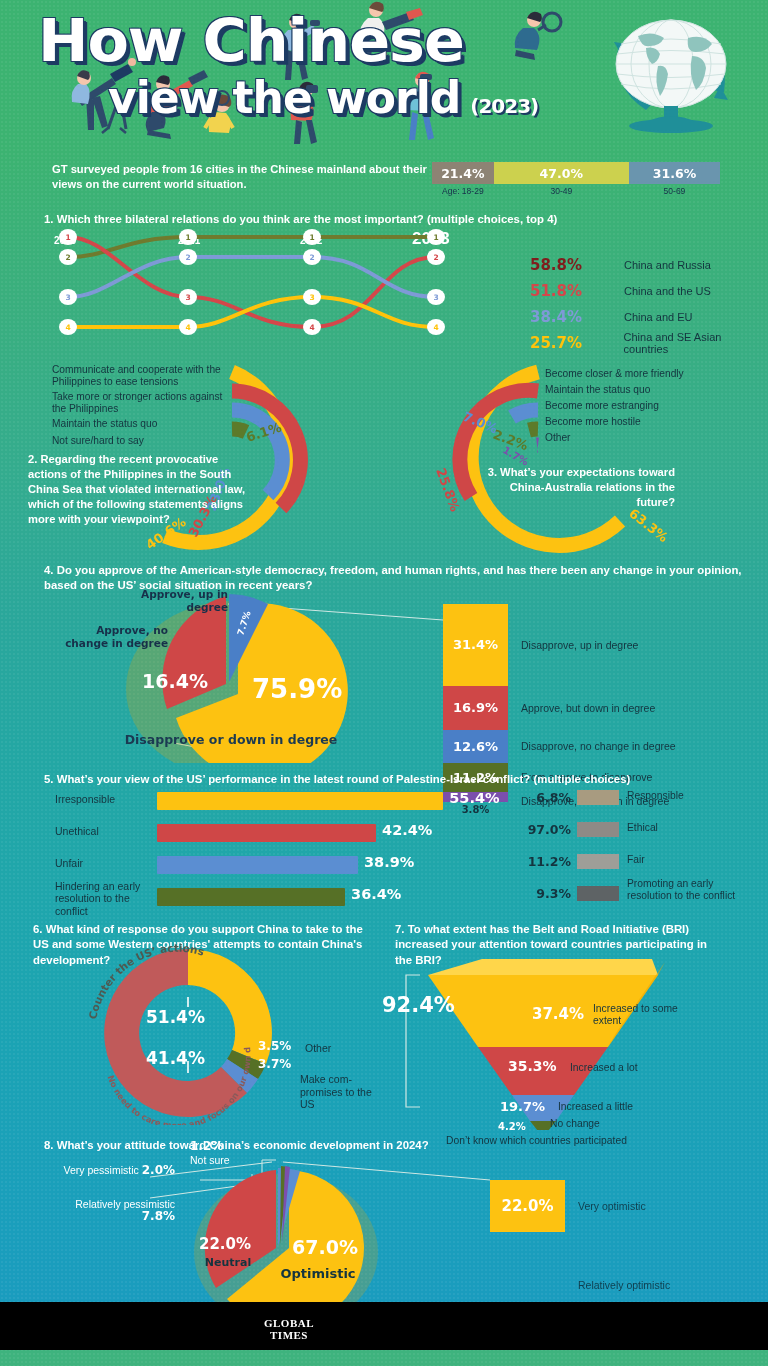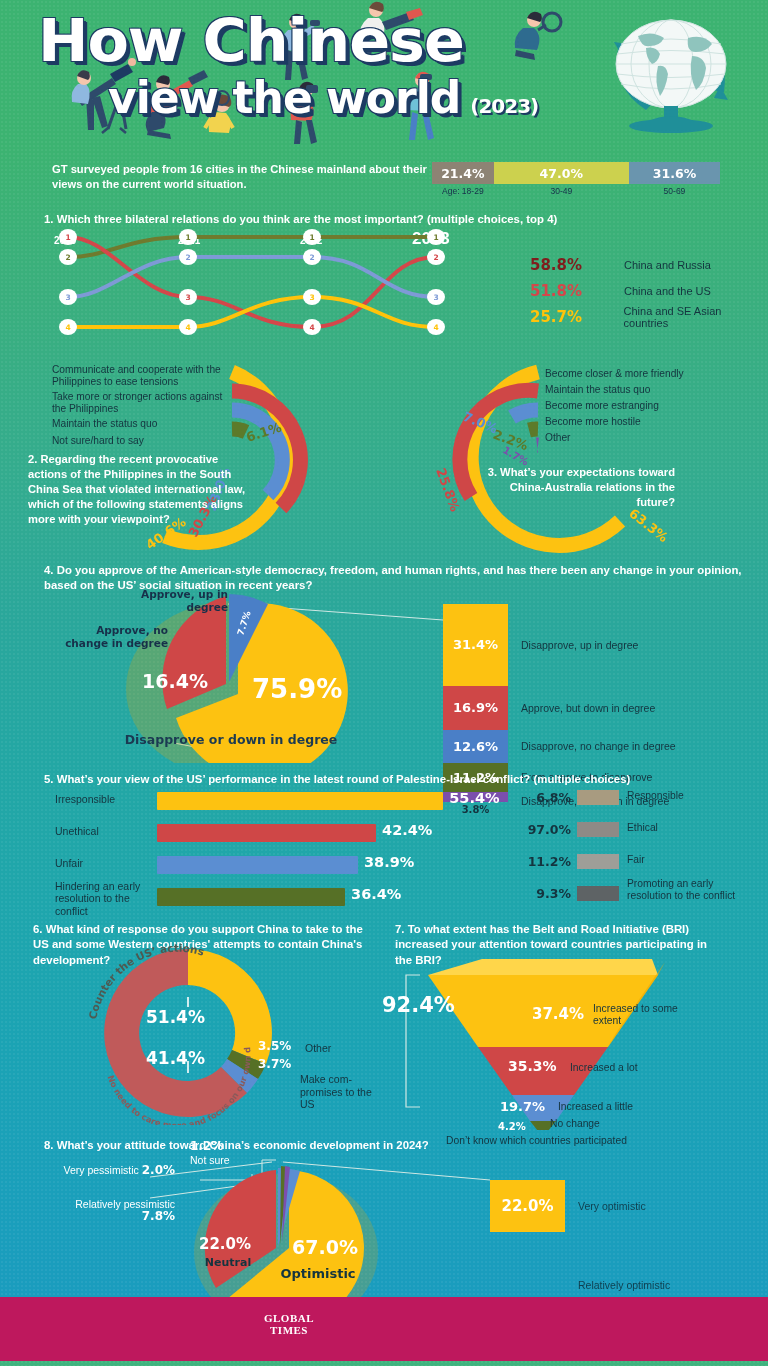--- a/index.html
+++ b/index.html
@@ -122,22 +122,22 @@
   
   .q8blk { position:absolute; left:0; top:1132px; width:768px; height:200px; }
   .q8lab { position:absolute; color:#ffffff; font-size:10.5px; line-height:1.15; text-align:right; }
   .q8lab b { font-family:"DejaVu Sans", sans-serif; font-size:12px; }
   .q8bar { position:absolute; left:490px; top:48px; width:75px; }
   .q8bar .seg { display:flex; align-items:center; justify-content:center;
                 font-family:"DejaVu Sans", sans-serif; font-weight:900; font-size:15px; }
   .q8leg { position:absolute; left:578px; font-size:10.5px; color:#103f4f;text-align:right; }
 
   
-  .footer { position:absolute; left:0; bottom:5px; width:768px; height:64px;
-            background:#be185d; display:flex; align-items:center; }
+  .footer { position:absolute; left:0; bottom:16px; width:768px; height:48px;
+            background:#000000; display:flex; align-items:center; }
   .gtlogo { position:absolute; left:258px; top:16px; width:62px;
             color:#ffffff; text-align:center; font-family:"Liberation Serif", serif;
             font-weight:700; font-size:11px; line-height:1.05;
             letter-spacing:.5px; }
   .credits { position:absolute; left:330px; top:17px; color:#ffffff;
              font-size:8.6px; line-height:1.45; font-weight:600; }
   svg { display:block; }
 </style>
 </head>
 <body>
@@ -340,20 +340,24 @@
     <div class="legend">
         <div class="lrow">
           <div class="lval" style="color:#7f1d1d">58.8%</div>
           <div class="llab">China and Russia</div>
         </div>
         <div class="lrow">
           <div class="lval" style="color:#d4474a">51.8%</div>
           <div class="llab">China and the US</div>
         </div>
         <div class="lrow">
+          <div class="lval" style="color:#7e9ad6">38.4%</div>
+          <div class="llab">China and EU</div>
+        </div>
+        <div class="lrow">
           <div class="lval" style="color:#ffc30b">25.7%</div>
           <div class="llab">China and SE Asian countries</div>
         </div>
       </div>
   </div>
 
   <div class="q2blk">
     <div class="arc-legend" style="left:52px; top:4px; width:180px;">Communicate and cooperate with the Philippines to ease tensions</div>
     <div class="arc-legend" style="left:52px; top:31px; width:180px;">Take more or stronger actions against the Philippines</div>
     <div class="arc-legend" style="left:52px; top:58px; width:180px;">Maintain the status quo</div>

